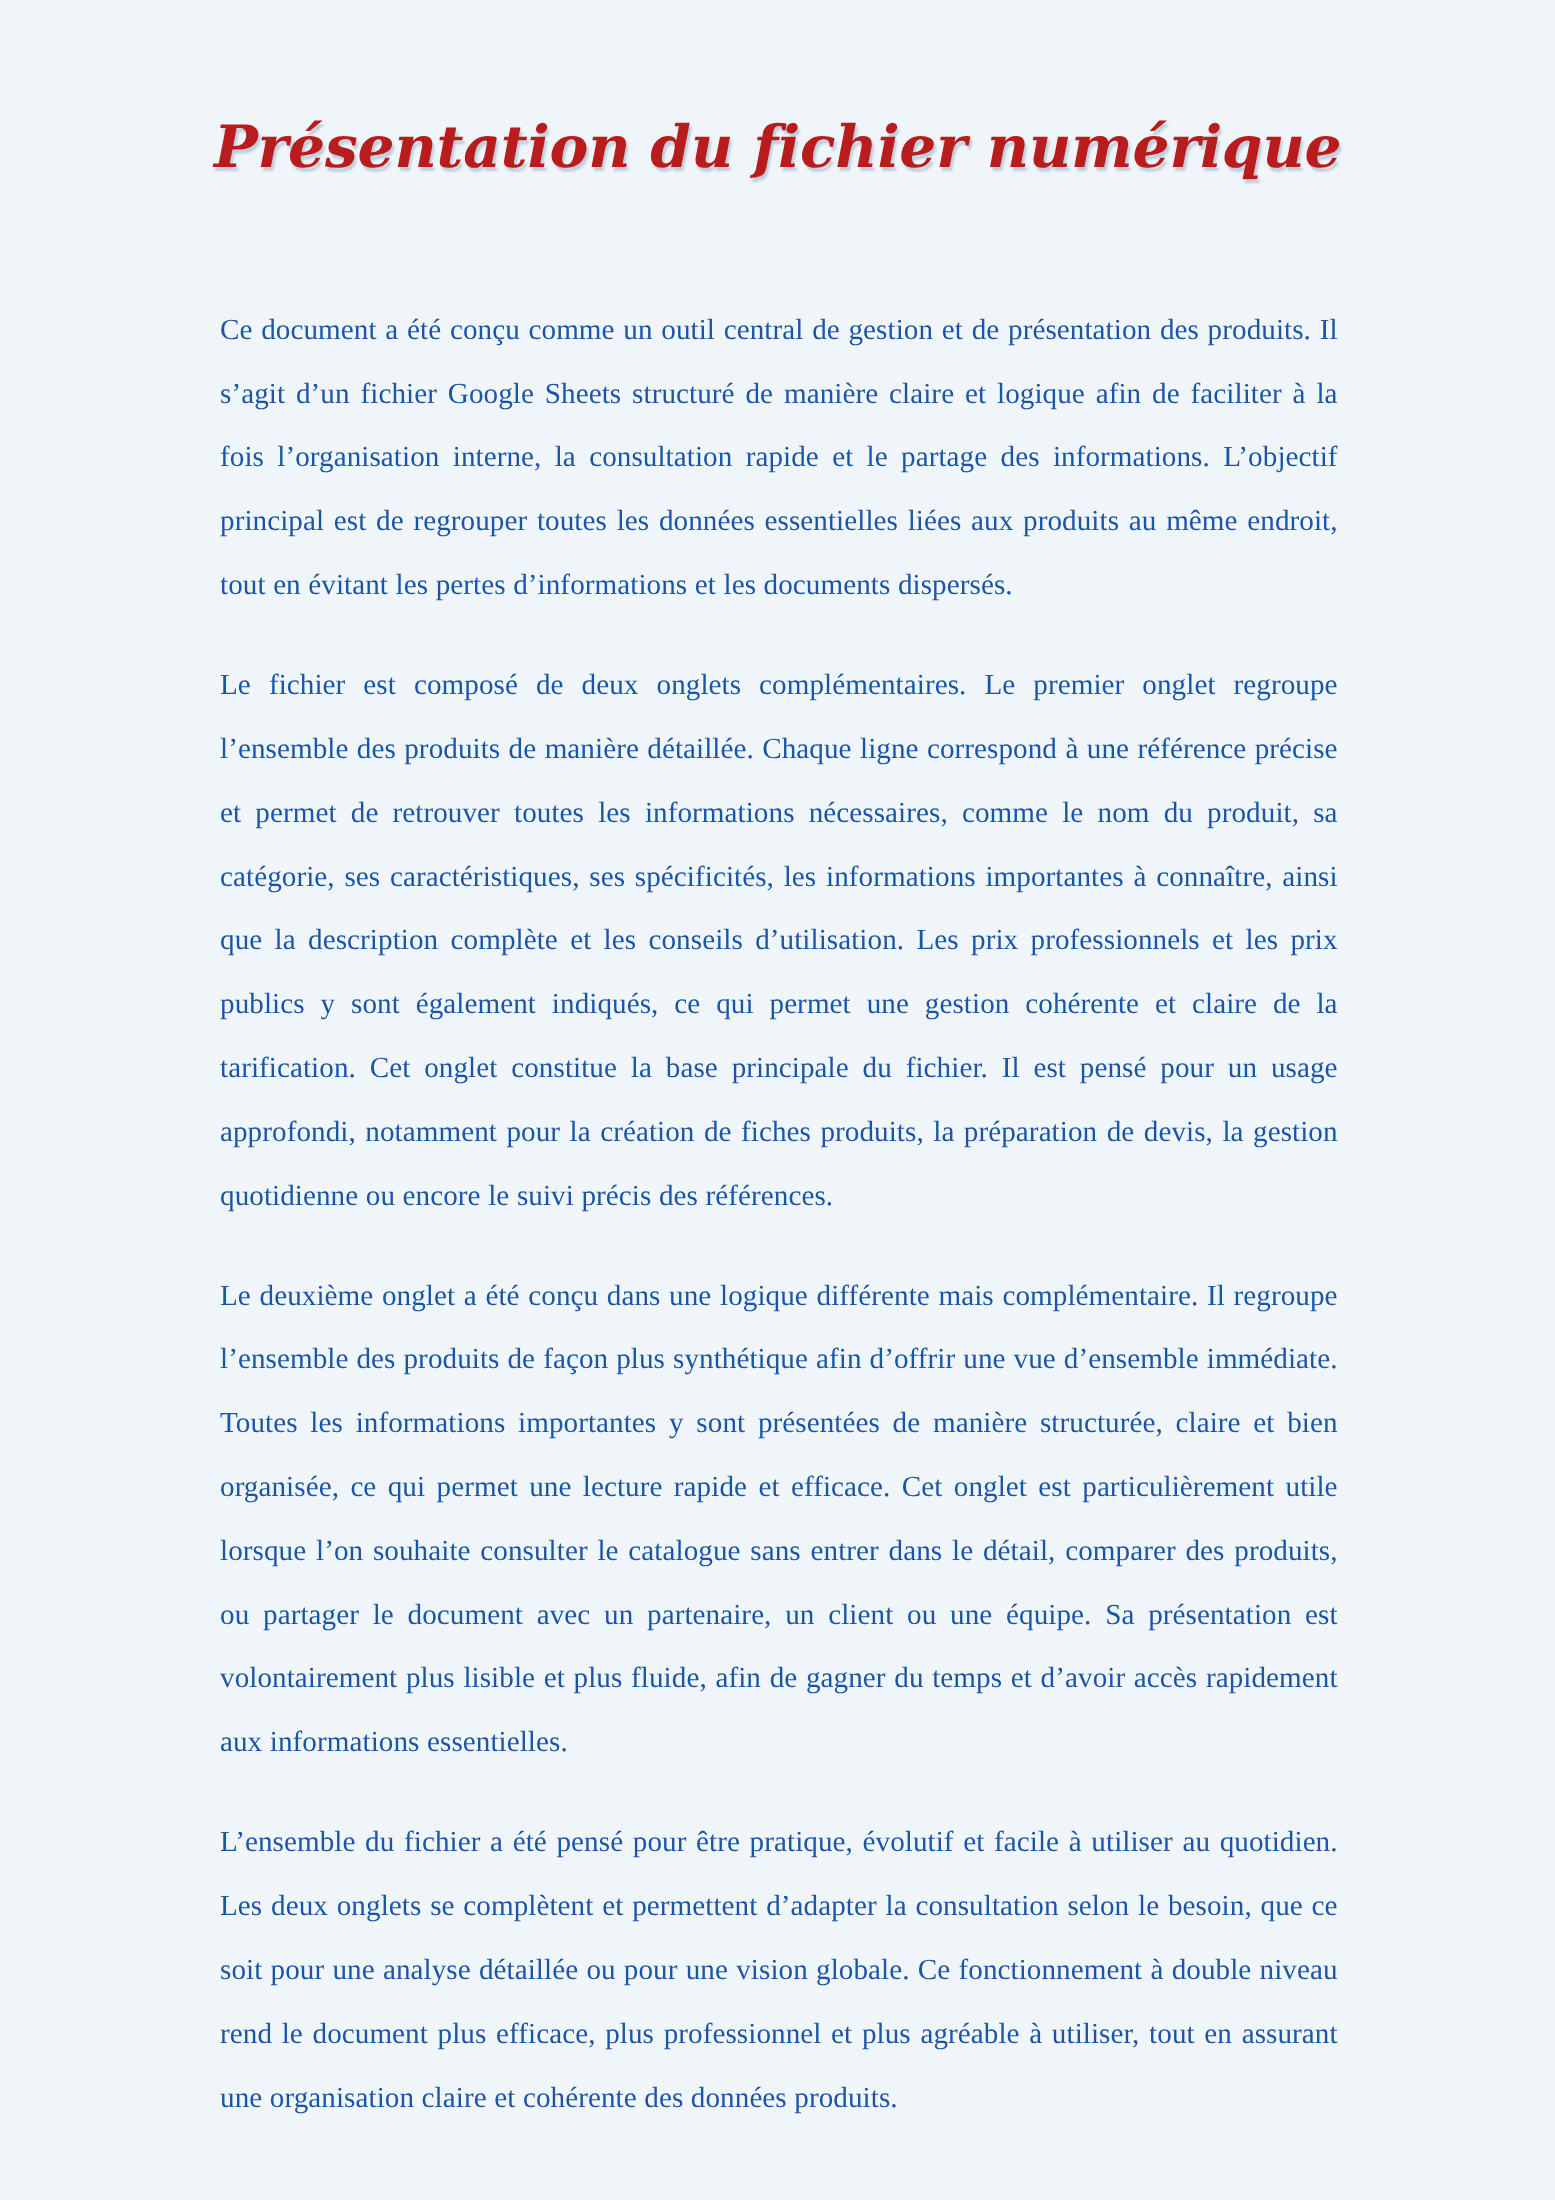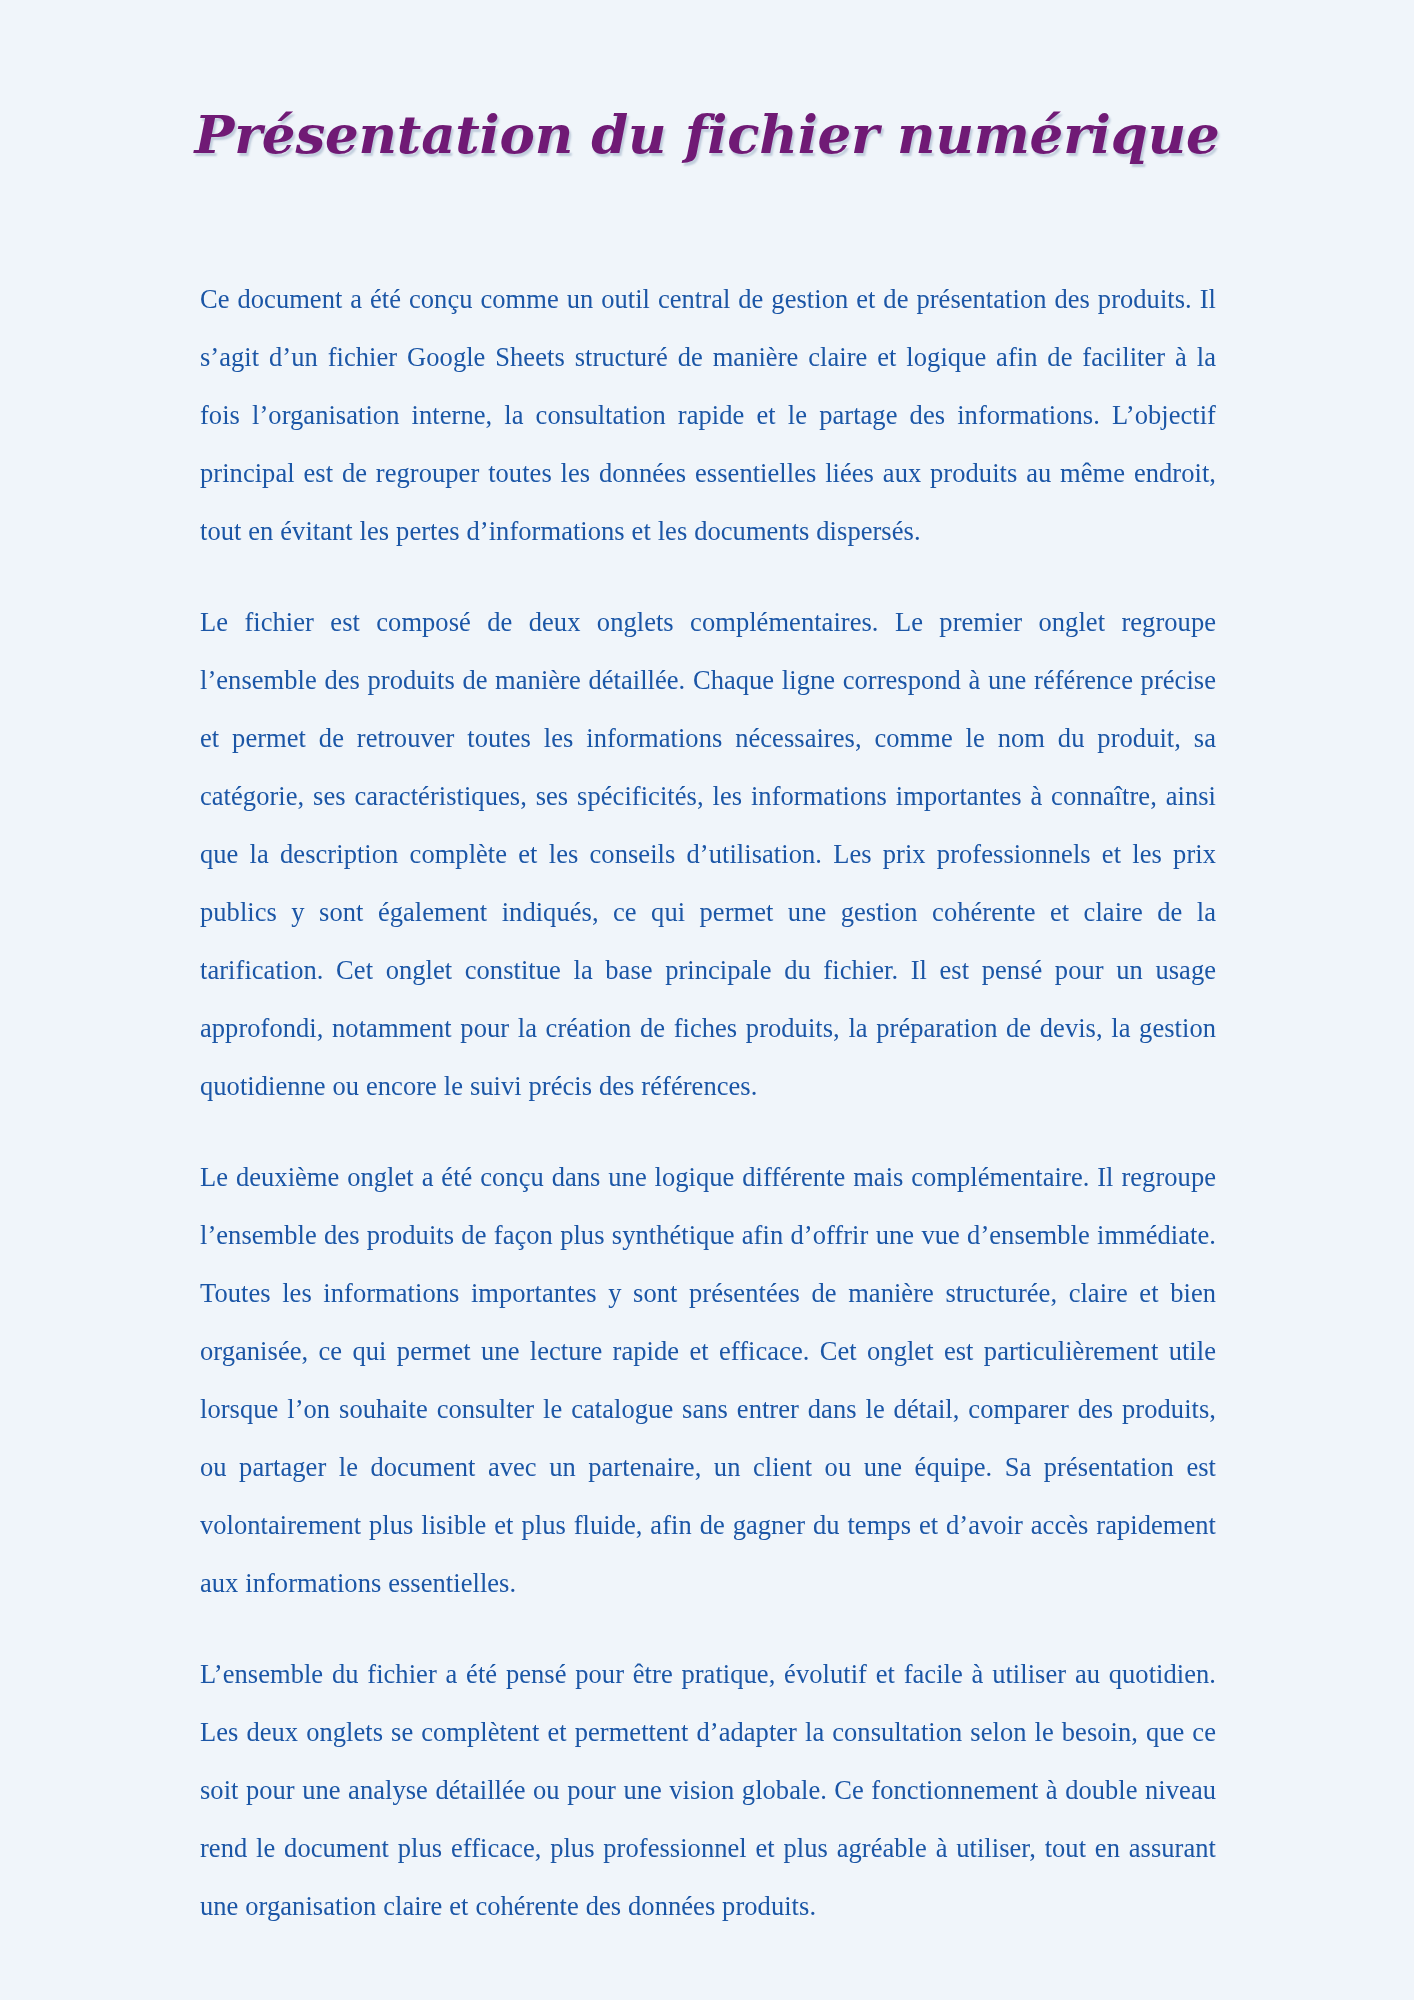--- a/index.html
+++ b/index.html
@@ -28,21 +28,21 @@
     top: 68px;
     left: 0;
     width: 1414px;
     text-align: center;
     font-family: "DejaVu Serif", "Liberation Serif", serif;
     font-style: italic;
     font-weight: 700;
     font-size: 53px;
     line-height: 1.15;
     letter-spacing: -0.2px;
-    color: #701a75;
+    color: #b91c1c;
     text-shadow: 2px 3px 2px rgba(120,145,175,0.40);
     white-space: nowrap;
   }
 
   .body-wrap {
     position: absolute;
     top: 270px;
     left: 200px;
     width: 1016px;
   }

